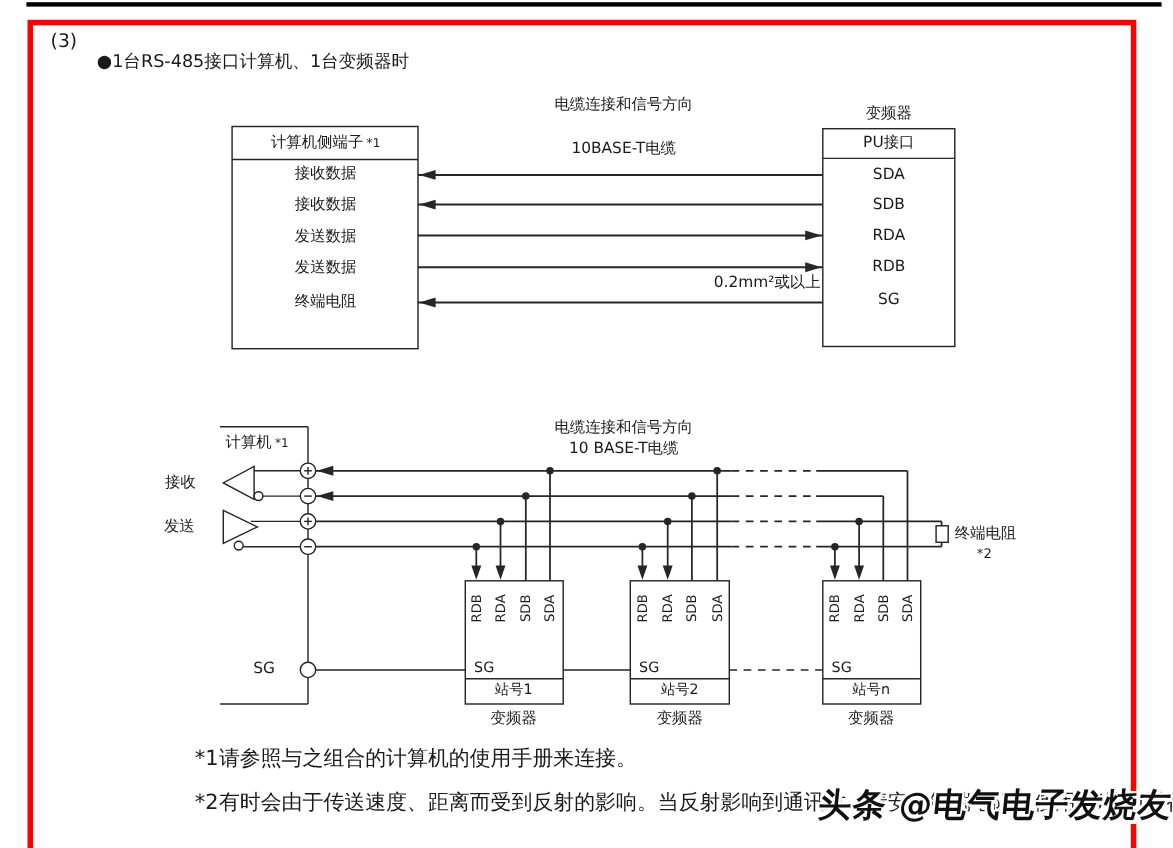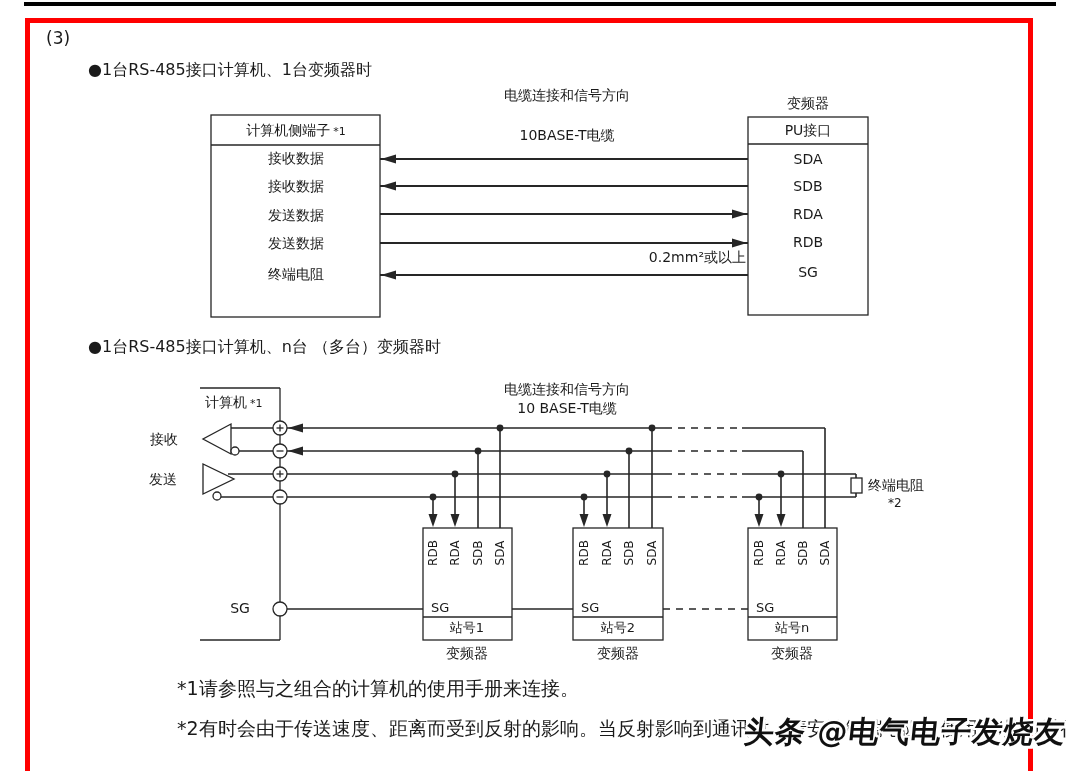--- a/index.html
+++ b/index.html
@@ -178,42 +178,41 @@
       </g>
 
       <g>
         <rect x="851" y="478" width="11" height="15" fill="#ffffff"></rect>
       </g>
     </g>
   </svg>
 
   <div class="txt s17" style="left:46px;top:29px">(3)</div>
 
-  <div class="txt s16" style="left:88px;top:61px">●1台RS-485接口计算机、1台变频器时</div>
+  <div class="txt s16" style="left:88px;top:47px">●1台RS-485接口计算机、1台变频器时</div>
   <div class="txt s14 c" style="left:567px;top:87px">电缆连接和信号方向</div>
   <div class="txt s14 c" style="left:567px;top:127px">10BASE-T电缆</div>
   <div class="txt s14 c" style="left:808px;top:95px">变频器</div>
 
   <div class="txt s14 c" style="left:296px;top:122px"><span>计算机侧端子</span><span class="note-sm">*1</span></div>
   <div class="txt s14 c" style="left:296px;top:150px">接收数据</div>
   <div class="txt s14 c" style="left:296px;top:178px">接收数据</div>
   <div class="txt s14 c" style="left:296px;top:207px">发送数据</div>
   <div class="txt s14 c" style="left:296px;top:235px">发送数据</div>
   <div class="txt s14 c" style="left:296px;top:266px">终端电阻</div>
 
   <div class="txt s14 c" style="left:808px;top:122px">PU接口</div>
   <div class="txt s14 c" style="left:808px;top:151px">SDA</div>
   <div class="txt s14 c" style="left:808px;top:178px">SDB</div>
   <div class="txt s14 c" style="left:808px;top:206px">RDA</div>
   <div class="txt s14 c" style="left:808px;top:234px">RDB</div>
   <div class="txt s14 c" style="left:808px;top:264px">SG</div>
 
   <div class="txt s14 r" style="left:746px;top:249px">0.2mm²或以上</div>
 
-  <div class="txt s16" style="left:88px;top:338px">●1台RS-485接口计算机、n台 （多台）变频器时</div>
   <div class="txt s14 c" style="left:567px;top:381px">电缆连接和信号方向</div>
   <div class="txt s14 c" style="left:567px;top:400px">10 BASE-T电缆</div>
 
   <div class="txt s14" style="left:205px;top:394px"><span>计算机</span><span class="note-sm">*1</span></div>
   <div class="txt s14 c" style="left:164px;top:431px">接收</div>
   <div class="txt s14 c" style="left:163px;top:471px">发送</div>
   <div class="txt s14 c" style="left:240px;top:600px">SG</div>
 
   <div class="vlab" style="left:411px;top:545px">RDB</div>
   <div class="vlab" style="left:433px;top:545px">RDA</div>

